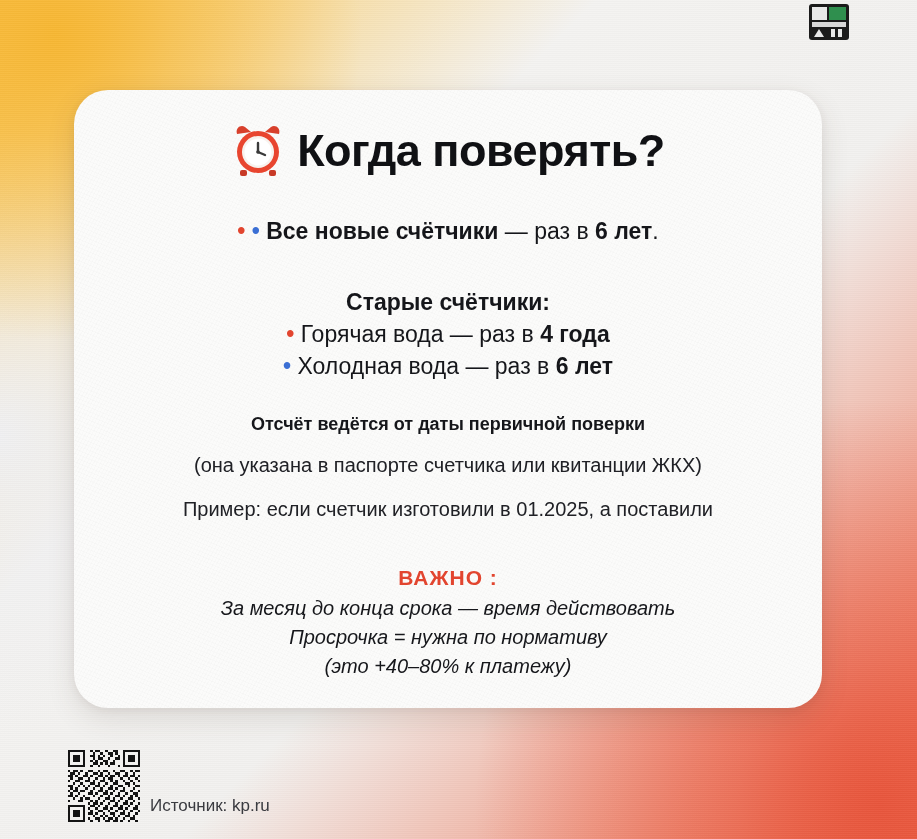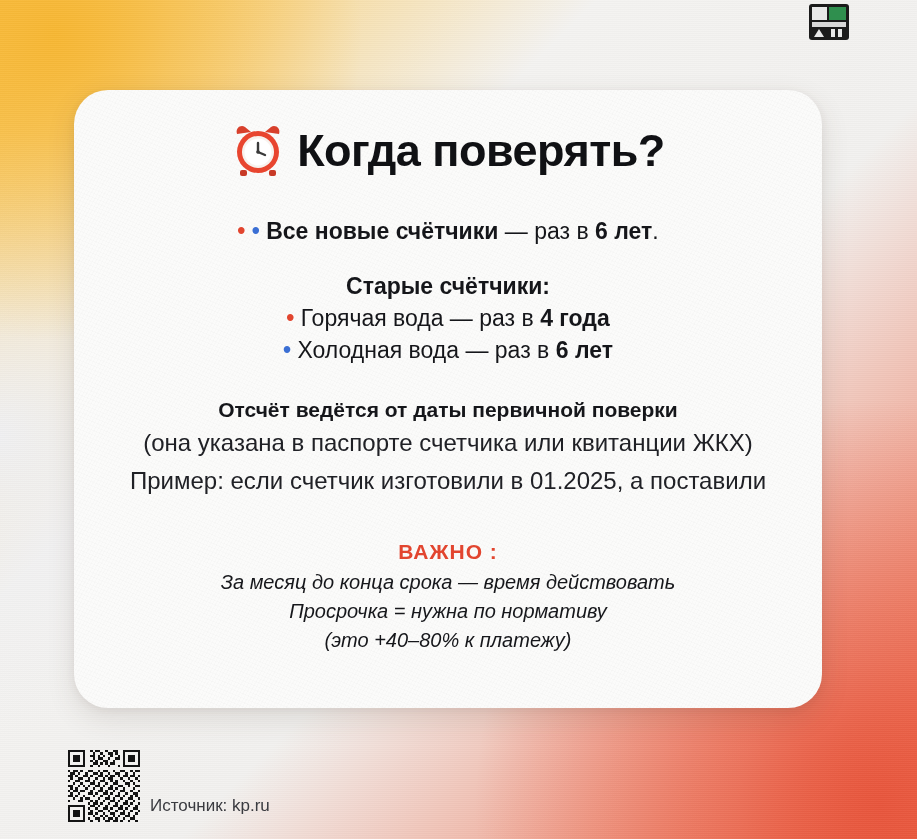--- a/index.html
+++ b/index.html
@@ -83,39 +83,39 @@
   .line1 {
     margin-top: 38px;
     font-size: 23px;
     color: #15161a;
   }
   .line1 .dot-red { color: #e2452f; font-weight: bold; }
   .line1 .dot-blue { color: #3b6fd4; font-weight: bold; }
   .b { font-weight: bold; text-align: center; }
 
   .old-head {
-    margin-top: 28px;
+    margin-top: 44px;
     font-size: 23px;
     font-weight: bold;
   }
   .old-item {
     margin-top: 5px;
     font-size: 23px;
   }
   .bullet-red { color: #e2452f; font-weight: bold; }
   .bullet-blue { color: #3b6fd4; font-weight: bold; }
 
   .count-head {
     margin-top: 34px;
-    font-size: 21px;
+    font-size: 18px;
     font-weight: bold;
   }
   .count-sub {
-    margin-top: 4px;
-    font-size: 24px;
+    margin-top: 16px;
+    font-size: 20px;
     color: #202126;
     line-height: 1.42;
   }
 
   .important {
     margin-top: 42px;
     font-size: 21px;
     font-weight: bold;
     color: #e2452f;
     letter-spacing: 1px;

